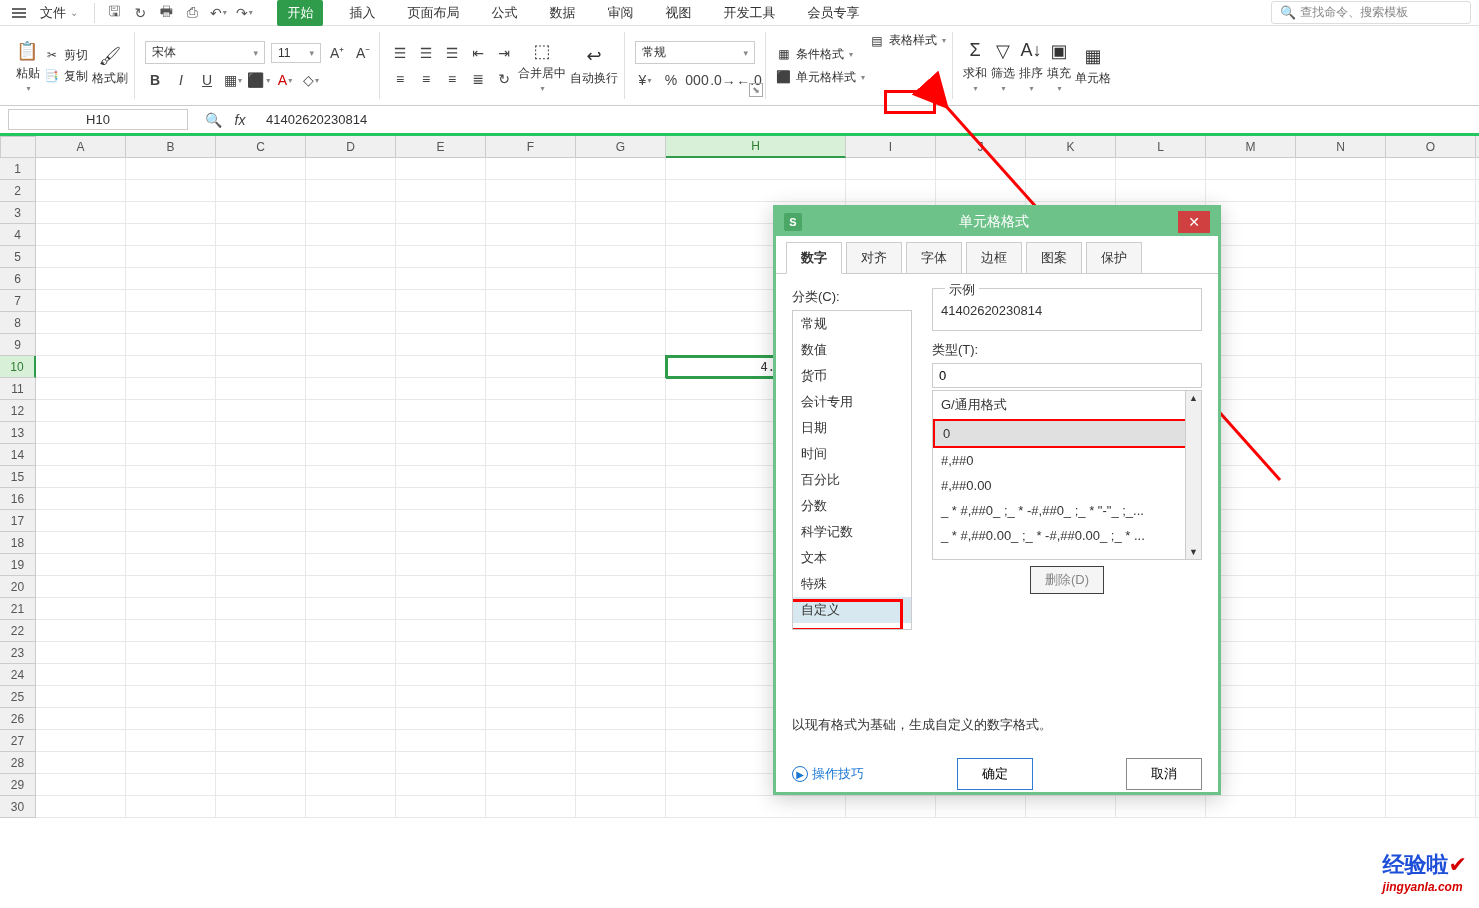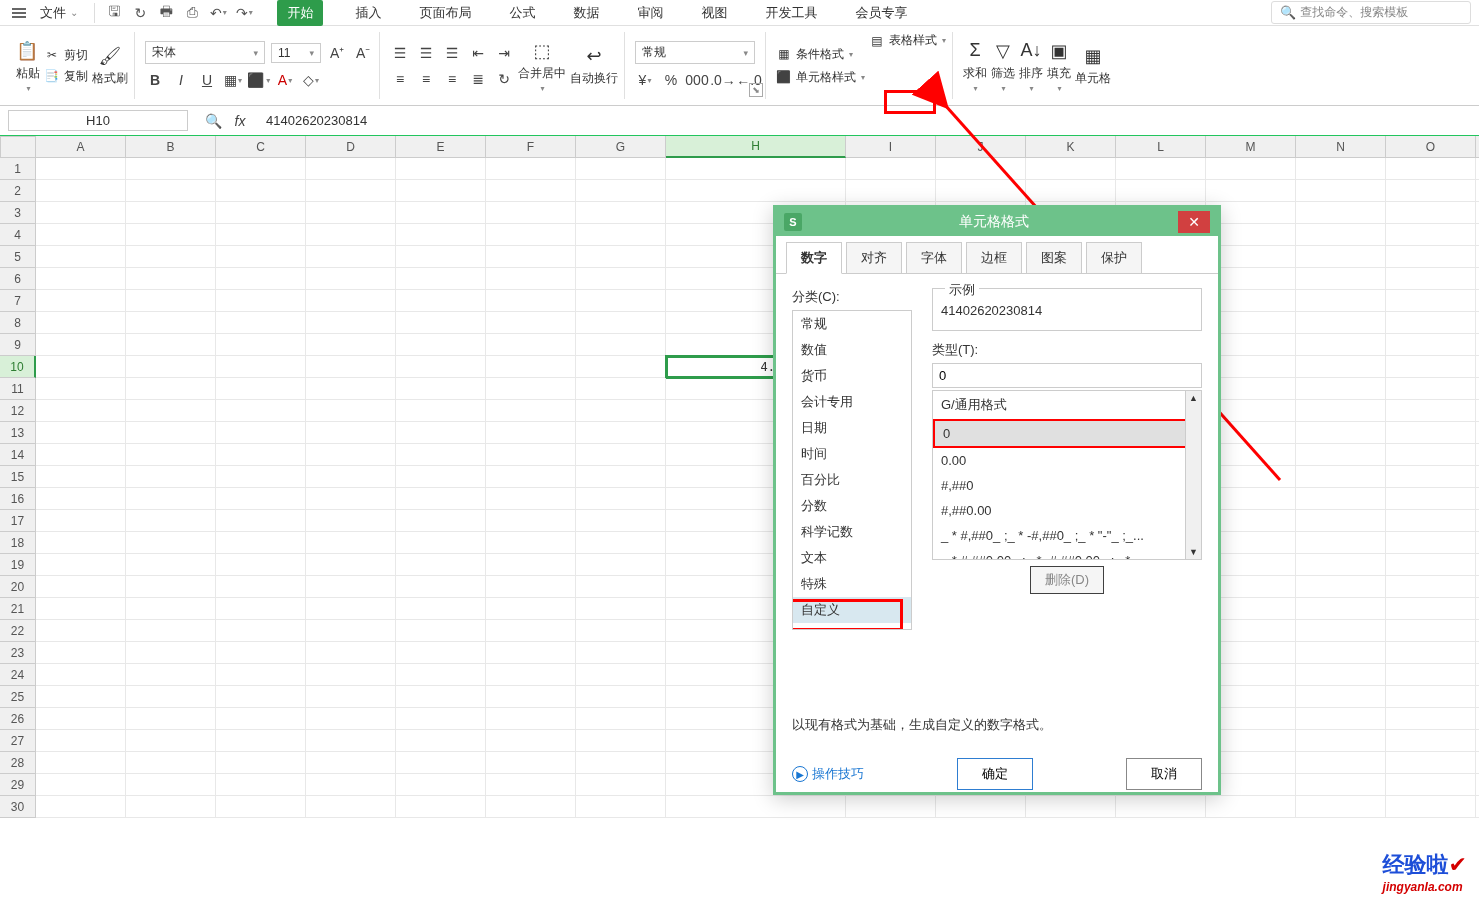--- a/index.html
+++ b/index.html
@@ -6,42 +6,42 @@
 body { background:#fff; width:1479px; height:908px; position:relative; overflow:hidden; font-size:13px; color:#333; }
 .menubar { height:26px; display:flex; align-items:center; background:#fff; border-bottom:1px solid #e0e0e0; padding:0 8px; }
 .menu-left { display:flex; align-items:center; gap:4px; }
 .burger { display:flex; flex-direction:column; gap:2px; padding:0 4px; }
 .burger span { width:14px; height:2px; background:#666; }
 .file-btn { padding:2px 6px; display:flex; align-items:center; gap:4px; }
 .file-btn::after { content:"⌄"; font-size:10px; color:#888; }
 .divider-v { width:1px; height:20px; background:#ddd; margin:0 6px; }
 .qat { display:flex; gap:8px; align-items:center; }
 .qat-icon { width:18px; height:18px; display:flex; align-items:center; justify-content:center; color:#555; font-size:14px; }
-.tabs { display:flex; gap:26px; margin-left:20px; font-size:13px; }
+.tabs { display:flex; gap:20px; margin-left:20px; font-size:13px; }
 .tab { padding:4px 6px; color:#333; }
 .tab.active { background:#2e9c4b; color:#fff; border-radius:2px; padding:4px 10px; }
 .search-menu { margin-left:auto; display:flex; align-items:center; gap:4px; color:#888; padding:2px 8px; border:1px solid #ddd; border-radius:3px; width:200px; }
 
 .ribbon { height:80px; background:#fff; border-bottom:1px solid #ccc; display:flex; padding:6px 10px; gap:4px; position:relative; }
 .rgrp { display:flex; align-items:center; gap:4px; padding:0 6px; border-right:1px solid #e0e0e0; }
 .rbtn-lg { display:flex; flex-direction:column; align-items:center; gap:2px; font-size:12px; color:#333; }
 .rbtn-lg .ico { width:24px; height:24px; display:flex; align-items:center; justify-content:center; font-size:18px; }
 .rbtn-sm { display:flex; align-items:center; gap:4px; font-size:12px; color:#333; }
 .rbtn-sm .ico { width:16px; height:16px; display:flex; align-items:center; justify-content:center; }
 .rcol { display:flex; flex-direction:column; gap:4px; justify-content:center; }
 .font-sel { border:1px solid #ccc; padding:2px 6px; width:120px; font-size:12px; display:flex; justify-content:space-between; align-items:center; background:#fff;}
 .size-sel { border:1px solid #ccc; padding:2px 6px; width:50px; font-size:12px; display:flex; justify-content:space-between; align-items:center; background:#fff;}
 .btn-row { display:flex; gap:6px; align-items:center; }
 .icon-btn { width:20px; height:20px; display:flex; align-items:center; justify-content:center; font-size:14px; color:#444; }
 .dd::after { content:"▾"; font-size:8px; color:#888; margin-left:1px; }
 .num-sel { border:1px solid #ccc; padding:2px 6px; width:120px; font-size:12px; display:flex; justify-content:space-between; align-items:center; background:#fff;}
 .dialog-launcher { position:absolute; right:2px; bottom:2px; width:14px; height:14px; border:1px solid #aaa; font-size:9px; display:flex; align-items:center; justify-content:center; color:#888; }
 .red-box-launcher { position:absolute; border:3px solid #ff0000; pointer-events:none; z-index:50; }
 
-.fx-bar { height:30px; display:flex; align-items:center; border-bottom:1px solid #22c55e; background:#fff; }
+.fx-bar { height:30px; display:flex; align-items:center; border-bottom:3px solid #22c55e; background:#fff; }
 .name-box { width:180px; border:1px solid #ccc; margin:4px 8px; padding:2px 8px; text-align:center; font-family:monospace; font-size:13px; background:#fff;}
 .fx-icons { display:flex; gap:6px; align-items:center; padding:0 8px; }
 .fx-input { flex:1; padding:2px 8px; font-family:monospace; font-size:13px; }
 
 .grid-area { position:relative; height:760px; overflow:hidden; display:flex; }
 .corner { width:36px; height:22px; background:#f0f0f0; border:1px solid #ccc; position:absolute; left:0; top:0; }
 .col-headers { position:absolute; left:36px; top:0; display:flex; height:22px; }
 .col-h { width:90px; height:22px; background:#f0f0f0; border-right:1px solid #ccc; border-bottom:1px solid #ccc; display:flex; align-items:center; justify-content:center; font-size:12px; color:#555; }
 .col-h.active { background:#d8f0d8; border-bottom:2px solid #2e9c4b; color:#2e7d32; }
 .col-h.wide { width:180px; }
@@ -907,21 +907,20 @@
       <div class="right-pane">
         <div class="fieldset">
           <div class="legend">示例</div>
           <div class="sample-val">41402620230814</div>
         </div>
         <div class="type-label">类型(T):</div>
         <input class="type-input" value="0" style="">
         <div class="type-list">
           <div class="type-item">G/通用格式</div>
           <div class="type-item red">0</div>
-          <div class="type-item">0.00</div>
           <div class="type-item">#,##0</div>
           <div class="type-item">#,##0.00</div>
           <div class="type-item">_ * #,##0_ ;_ * -#,##0_ ;_ * "-"_ ;_...</div>
           <div class="type-item">_ * #,##0.00_ ;_ * -#,##0.00_ ;_ * ...</div>
           <div class="type-scroll">
               <span>▲</span>
               <span>▼</span>
             </div>
         </div>
         <button class="del-btn"><span>删除(D)</span></button>

